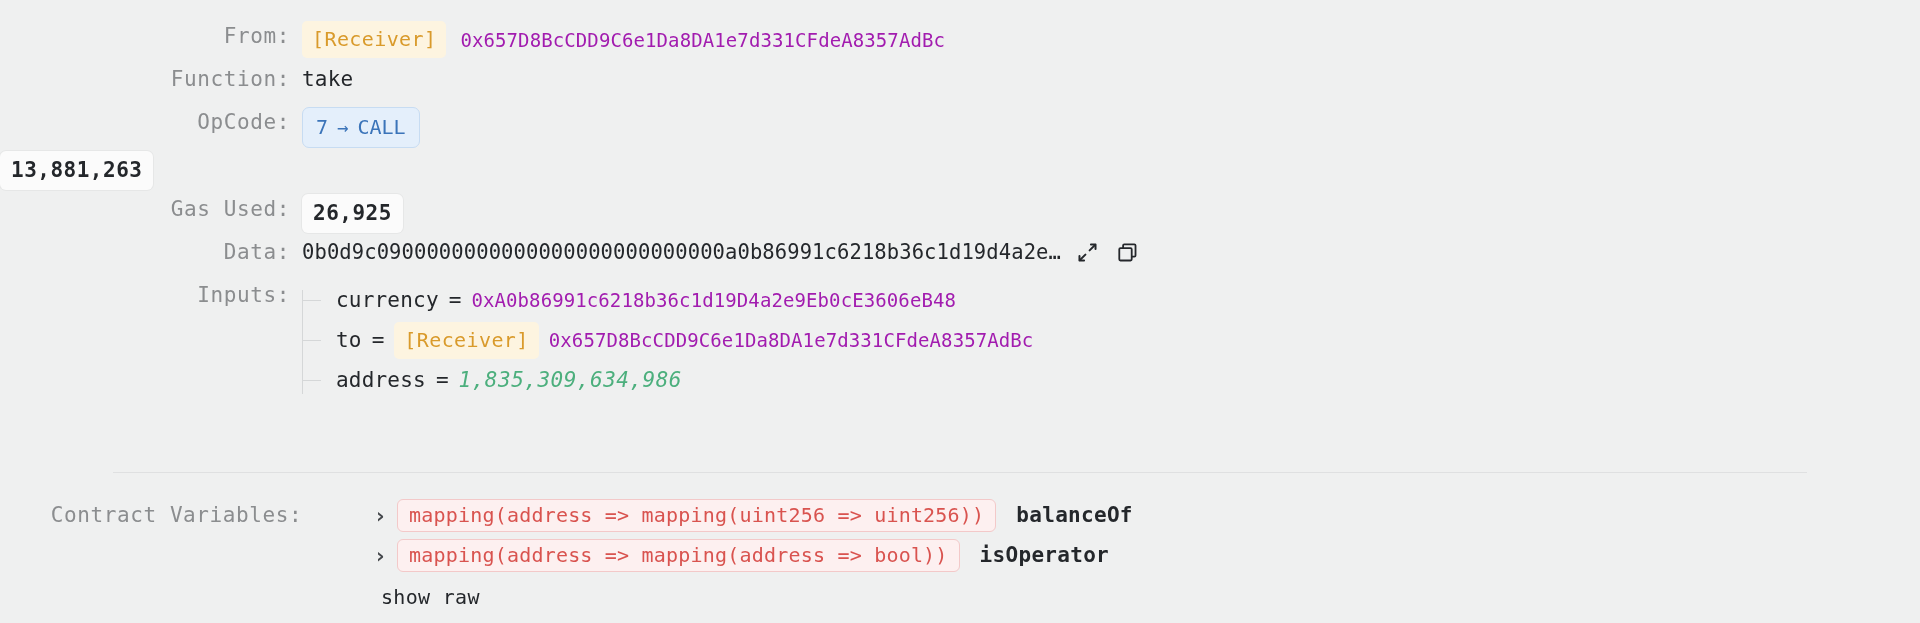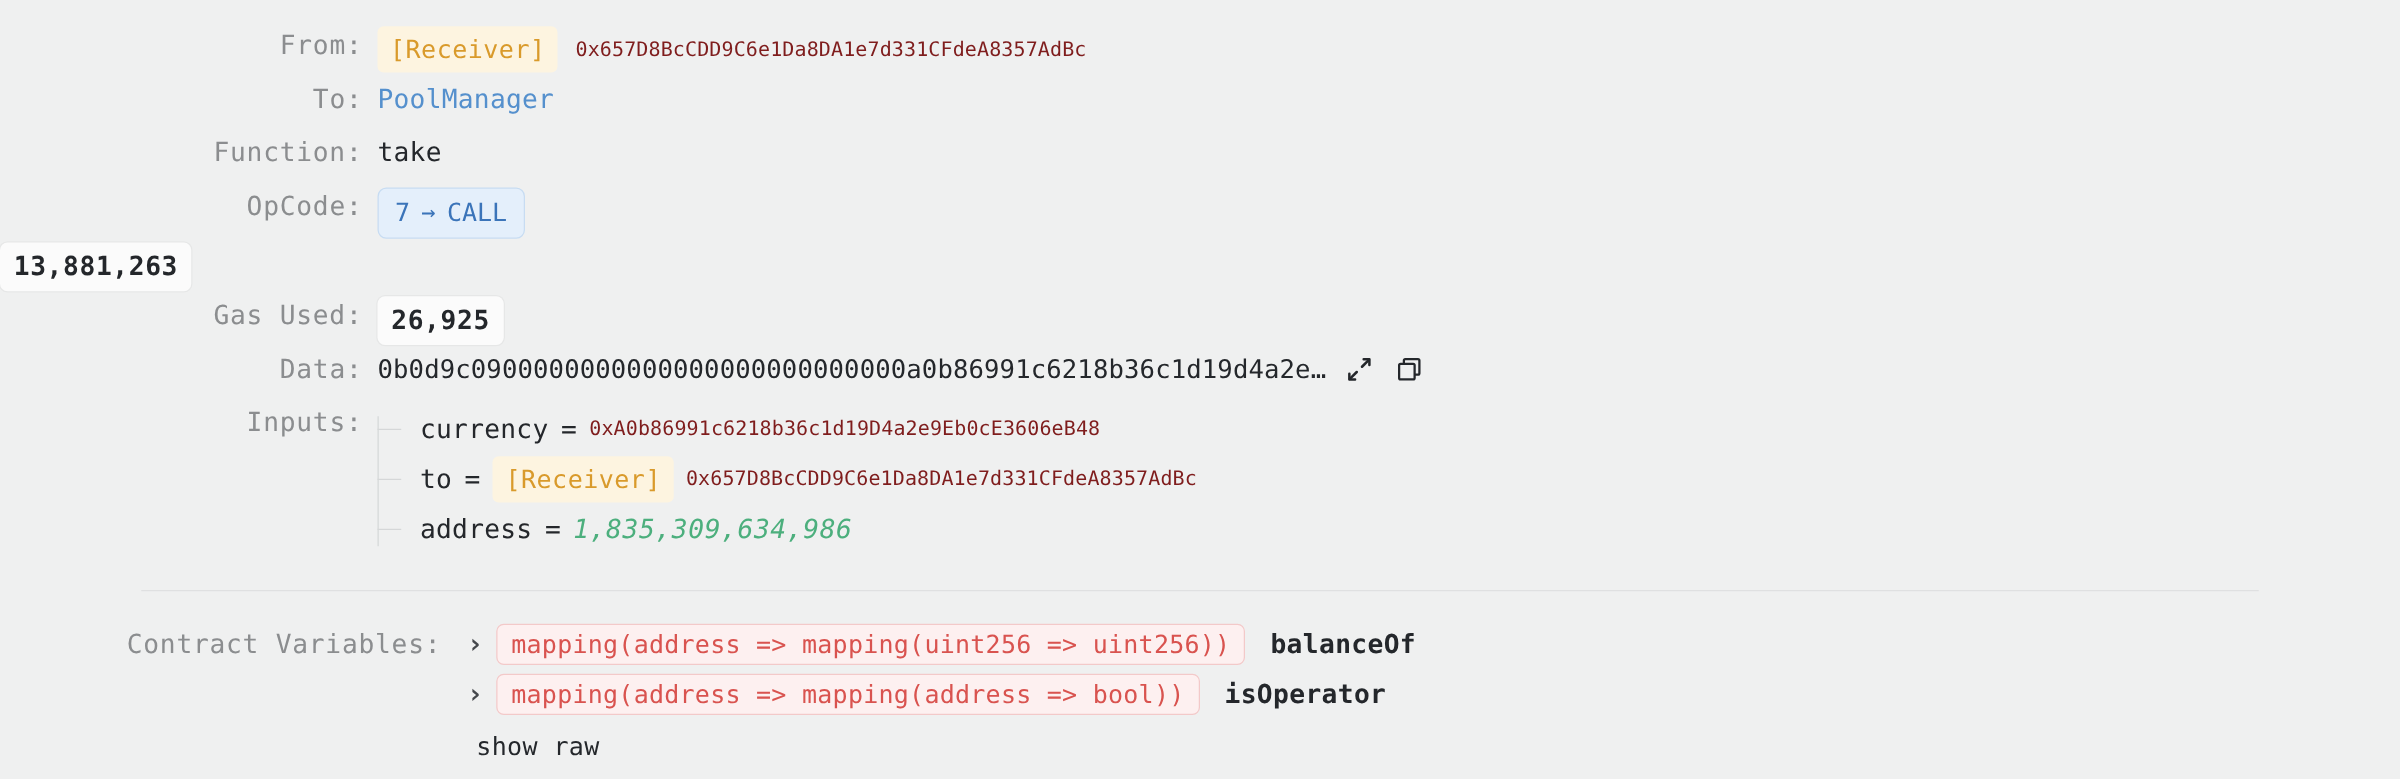--- a/index.html
+++ b/index.html
@@ -53,22 +53,22 @@
     display: inline-block;
     background: #fdf4e0;
     color: #d99a2b;
     font-size: 20px;
     padding: 3px 10px 4px;
     border-radius: 5px;
     letter-spacing: 0.4px;
     white-space: nowrap;
   }
   .addr {
-    color: #7f1d1d;
-    font-size: 16px;
+    color: #a21caf;
+    font-size: 19px;
     letter-spacing: 0.1px;
     white-space: nowrap;
   }
   .contract-link {
     color: #5590cd;
     font-size: 21px;
     letter-spacing: 0.2px;
     white-space: nowrap;
   }
   .plain {
@@ -181,21 +181,21 @@
     width: 1920px;
   }
   .cv-row {
     display: flex;
     align-items: center;
     height: 40px;
   }
   .cv-label {
     width: 367px;
     flex: 0 0 367px;
-    text-align: right;
+    text-align: center;
     padding-right: 14px;
     color: #8b8d8f;
     font-size: 21px;
     letter-spacing: 0.6px;
     white-space: pre;
   }
   .cv-chevron {
     color: #45484c;
     font-size: 22px;
     width: 26px;
@@ -243,26 +243,20 @@
   <div class="rows">
 
     <div class="row">
       <div class="label">From:</div>
       <div class="value">
         <span class="tag-receiver">[Receiver]</span>
         <span class="addr">0x657D8BcCDD9C6e1Da8DA1e7d331CFdeA8357AdBc</span>
       </div>
     </div>
 
-    <div class="row">
-      <div class="label">To:</div>
-      <div class="value">
-        <span class="contract-link">PoolManager</span>
-      </div>
-    </div>
 
     <div class="row">
       <div class="label">Function:</div>
       <div class="value">
         <span class="plain">take</span>
       </div>
     </div>
 
     <div class="row">
       <div class="label">OpCode:</div>

